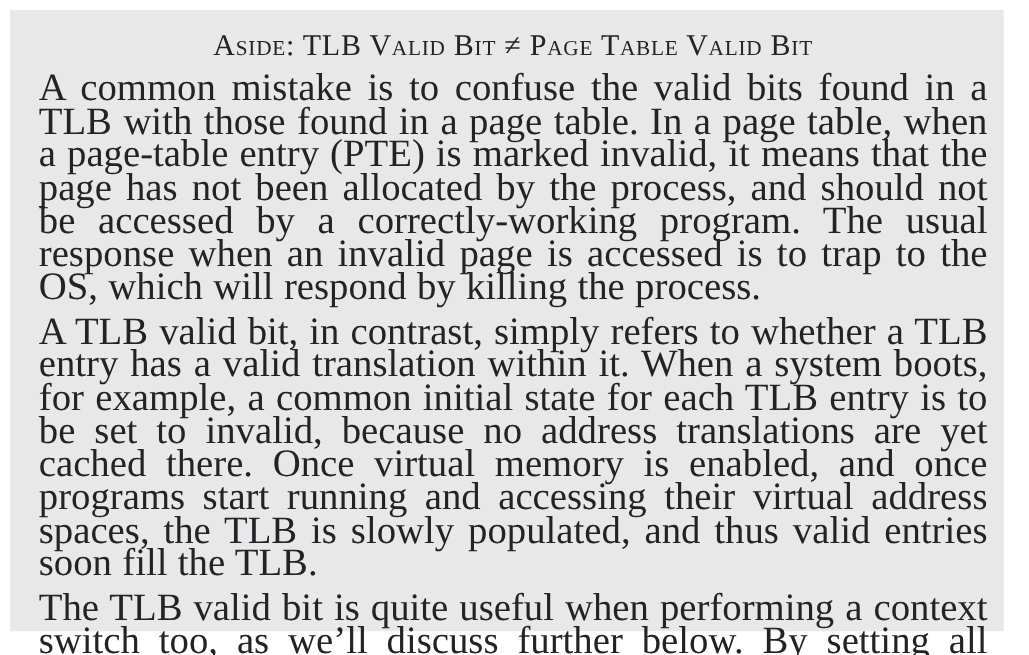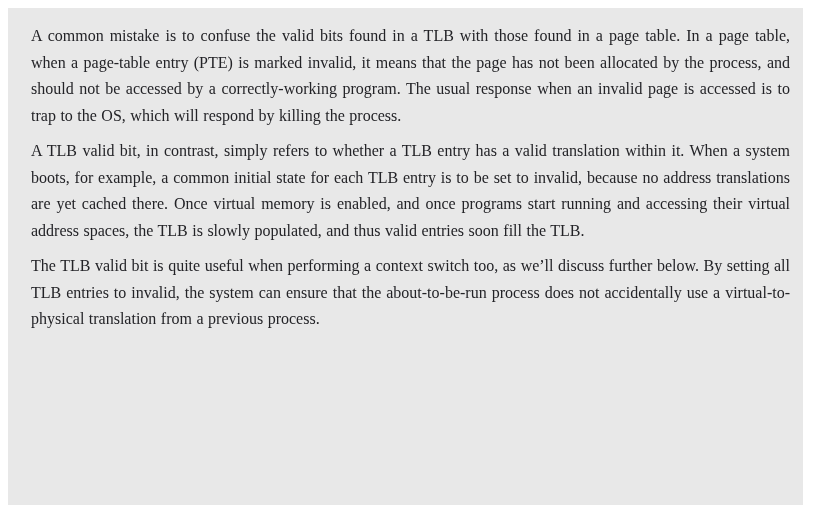--- a/index.html
+++ b/index.html
@@ -35,27 +35,28 @@
     text-align: center;
     font-variant: small-caps;
     font-weight: normal;
     font-size: 24px;
     line-height: 28px;
     letter-spacing: 0.6px;
   }
   .aside-paragraph {
     margin: 0 0 9px 0;
     text-align: justify;
-    font-size: 16px;
+    font-size: 31px;
     line-height: 26.5px;
     word-spacing: 0.5px;
   }
 </style>
 </head>
 <body>
 
 <div class="page">
   <section class="aside-box">
+    <h2 class="aside-title">Aside: TLB Valid Bit ≠ Page Table Valid Bit</h2>
     <p class="aside-paragraph">A common mistake is to confuse the valid bits found in a TLB with those found in a page table. In a page table, when a page-table entry (PTE) is marked invalid, it means that the page has not been allocated by the process, and should not be accessed by a correctly-working program. The usual response when an invalid page is accessed is to trap to the OS, which will respond by killing the process.</p>
     <p class="aside-paragraph">A TLB valid bit, in contrast, simply refers to whether a TLB entry has a valid translation within it. When a system boots, for example, a common initial state for each TLB entry is to be set to invalid, because no address translations are yet cached there. Once virtual memory is enabled, and once programs start running and accessing their virtual address spaces, the TLB is slowly populated, and thus valid entries soon fill the TLB.</p>
     <p class="aside-paragraph">The TLB valid bit is quite useful when performing a context switch too, as we’ll discuss further below. By setting all TLB entries to invalid, the system can ensure that the about-to-be-run process does not accidentally use a virtual-to-physical translation from a previous process.</p>
   </section>
 </div>
 
 </body></html>

